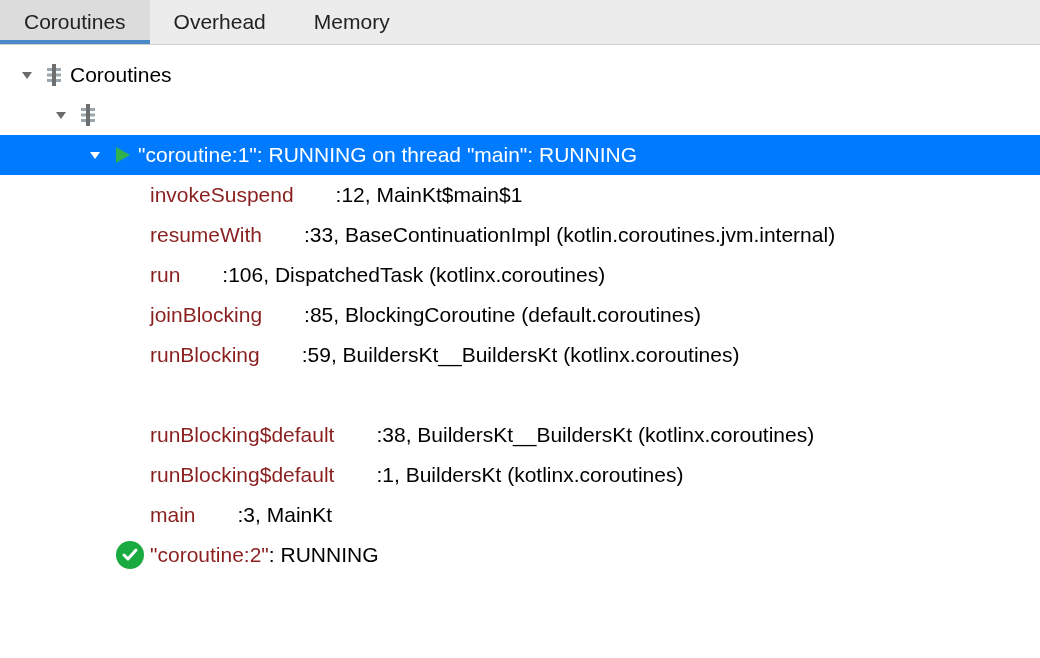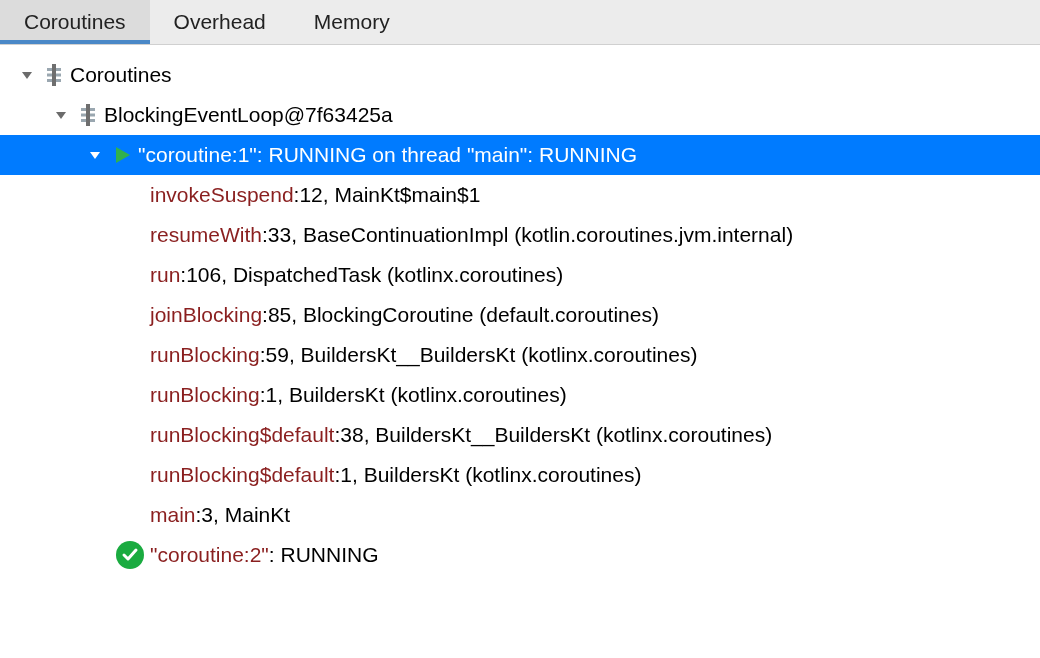--- a/index.html
+++ b/index.html
@@ -71,21 +71,21 @@
   .chev svg { width: 14px; height: 14px; }
   .node-icon {
     width: 28px;
     display: inline-flex;
     align-items: center;
     justify-content: center;
     flex-shrink: 0;
   }
   .label { padding-left: 2px; }
   .fn { color: #8a1f1f; }
-  .pkg { color: #000; }
+  .pkg { color: #000; margin-left: 42px; }
   .created-badge {
     width: 28px; height: 28px;
     border-radius: 50%;
     background: #1aab40;
     display: inline-flex;
     align-items: center;
     justify-content: center;
     margin-right: 4px;
     flex-shrink: 0;
   }
@@ -139,21 +139,20 @@
         </svg>
     </span>
     <span class="node-icon thread-dump-icon">
       <svg viewBox="0 0 18 22">
         <rect x="2" y="4" width="14" height="3" fill="#9aa7b0"></rect>
         <rect x="2" y="9.5" width="14" height="3" fill="#9aa7b0"></rect>
         <rect x="2" y="15" width="14" height="3" fill="#9aa7b0"></rect>
         <rect x="7" y="0" width="4" height="22" fill="#6e6e6e"></rect>
       </svg>
     </span>
-    <span class="label">BlockingEventLoop@7f63425a</span>
   </div>
 
   <div class="row selected">
     <span class="indent" style="width:74px"></span>
     <span class="chev">
       <svg viewBox="0 0 14 14">
           <path d="M2 4 L12 4 L7 11 Z" fill="#ffffff"></path>
         </svg>
     </span>
     <span class="node-icon play-icon">
@@ -180,21 +179,20 @@
       <div class="row">
         <span class="indent" style="width:140px"></span>
         <span class="label"><span class="fn">joinBlocking</span><span class="pkg">:85, BlockingCoroutine (default.coroutines)</span></span>
       </div>
       <div class="row">
         <span class="indent" style="width:140px"></span>
         <span class="label"><span class="fn">runBlocking</span><span class="pkg">:59, BuildersKt__BuildersKt (kotlinx.coroutines)</span></span>
       </div>
       <div class="row">
         <span class="indent" style="width:140px"></span>
-        <span class="label"><span class="fn">runBlocking</span><span class="pkg">:1, BuildersKt (kotlinx.coroutines)</span></span>
       </div>
       <div class="row">
         <span class="indent" style="width:140px"></span>
         <span class="label"><span class="fn">runBlocking$default</span><span class="pkg">:38, BuildersKt__BuildersKt (kotlinx.coroutines)</span></span>
       </div>
       <div class="row">
         <span class="indent" style="width:140px"></span>
         <span class="label"><span class="fn">runBlocking$default</span><span class="pkg">:1, BuildersKt (kotlinx.coroutines)</span></span>
       </div>
       <div class="row">

